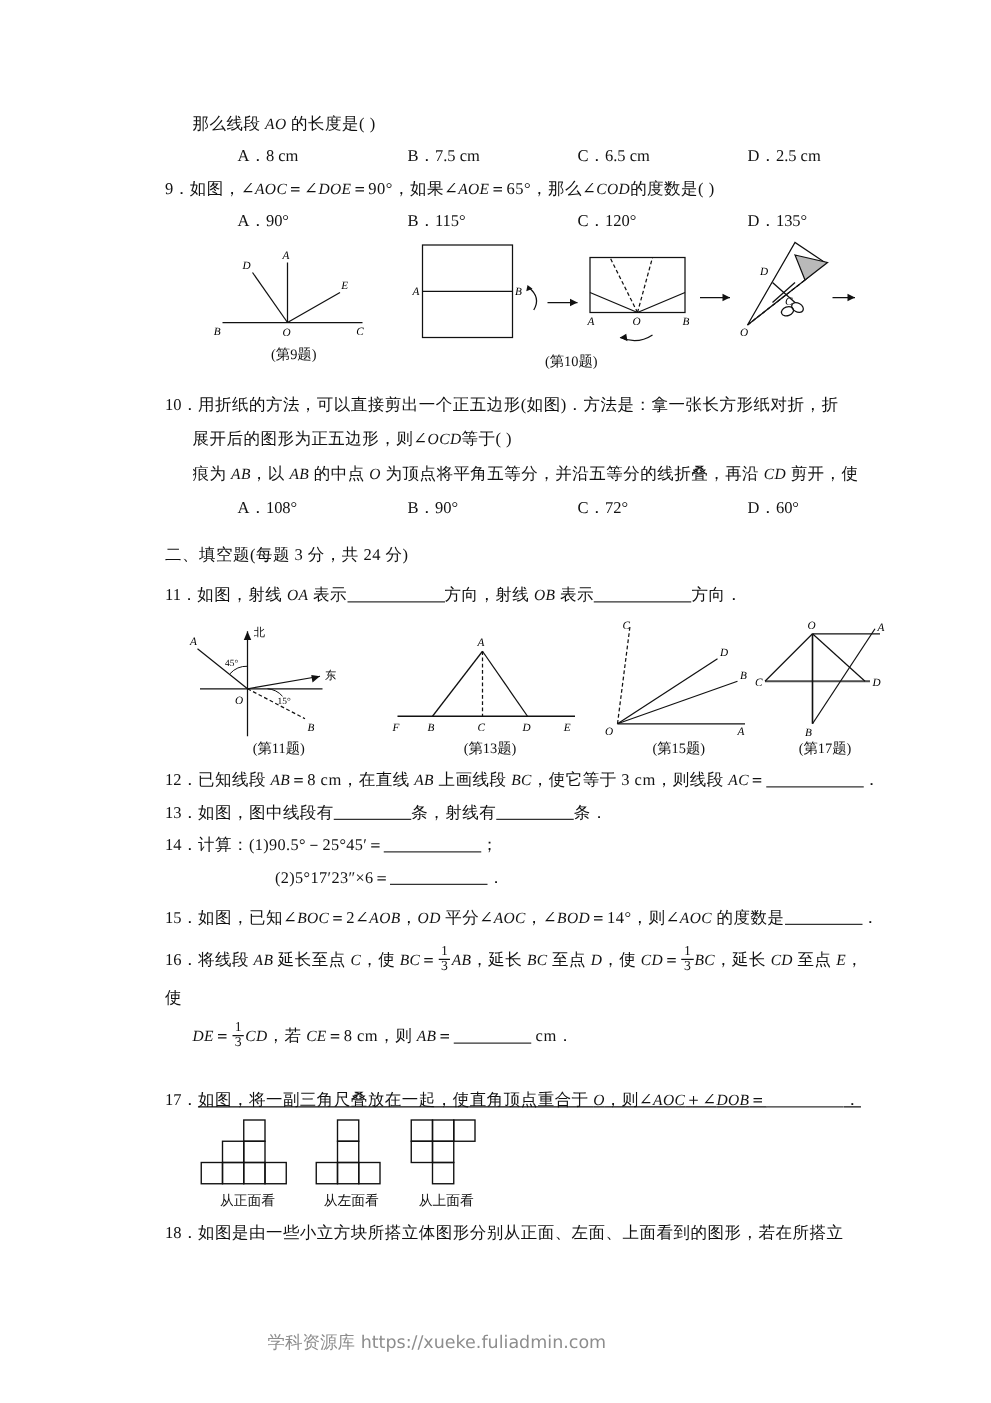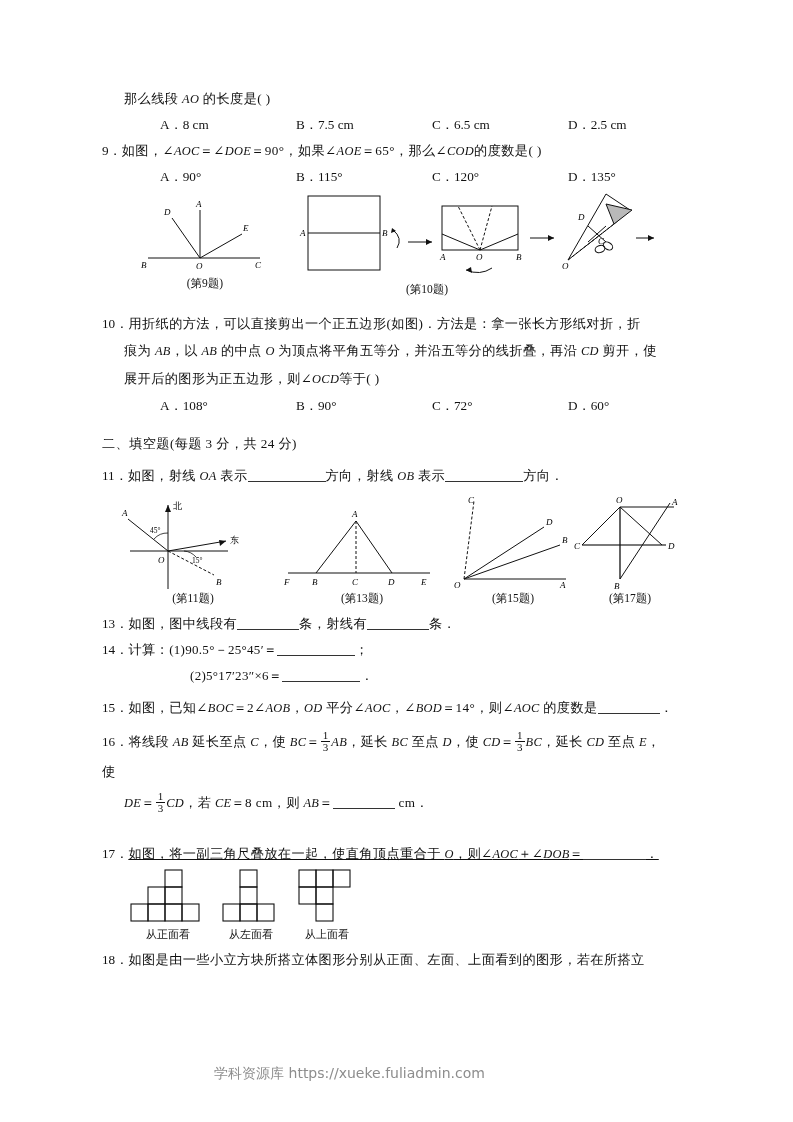--- a/index.html
+++ b/index.html
@@ -16,21 +16,21 @@
     overflow: hidden;
   }
   .page {
     position: absolute;
     left: 0; top: 0;
     width: 793px;
     height: 1122px;
   }
   .content {
     position: absolute;
-    left: 102px;
+    left: 132px;
     top: 86px;
     width: 566px;
   }
 
   
   .line {
     font-size: 13.2px;
     line-height: 26px;
     white-space: nowrap;
   }
@@ -206,22 +206,22 @@
         </svg>
         <div class="cap" style="width:230px; margin-left:20px;">(第10题)</div>
       </div>
 
     </div>
 
     <div class="para">
       <div style="text-indent:0;">
         <span class="q-num">10．</span><span class="cjk">用折纸的方法，可以直接剪出一个正五边形(如图)．方法是：拿一张长方形纸对折，折</span>
       </div>
+      <div class="indent-1"><span class="cjk">展开后的图形为正五边形，则∠</span><span class="it">OCD</span><span class="cjk">等于(      )</span></div>
       <div class="indent-1"><span class="cjk">痕为 </span><span class="it">AB</span><span class="cjk">，以 </span><span class="it">AB</span><span class="cjk"> 的中点 </span><span class="it">O</span><span class="cjk"> 为顶点将平角五等分，并沿五等分的线折叠，再沿 </span><span class="it">CD</span><span class="cjk"> 剪开，使</span></div>
-      <div class="indent-1"><span class="cjk">展开后的图形为正五边形，则∠</span><span class="it">OCD</span><span class="cjk">等于(      )</span></div>
     </div>
     <div class="options">
       <span>A．108°</span>
       <span>B．90°</span>
       <span>C．72°</span>
       <span>D．60°</span>
     </div>
 
     <div class="line" style="margin-top:12px;">
       <span class="cjk">二、填空题(每题 3 分，共 24 分)</span>
@@ -298,20 +298,23 @@
           <text x="98" y="12" font-size="9" font-style="italic" font-family="Liberation Serif, serif">A</text>
           <text x="0" y="56" font-size="9" font-style="italic" font-family="Liberation Serif, serif">C</text>
           <text x="94" y="56" font-size="9" font-style="italic" font-family="Liberation Serif, serif">D</text>
           <text x="40" y="96" font-size="9" font-style="italic" font-family="Liberation Serif, serif">B</text>
         </svg>
         <div class="cap" style="width:112px;">(第17题)</div>
       </div>
 
     </div>
 
+    <div class="line">
+      <span class="q-num">12．</span><span><span class="cjk">已知线段 </span><span class="it">AB</span><span class="cjk">＝8 cm，在直线 </span><span class="it">AB</span><span class="cjk"> 上画线段 </span><span class="it">BC</span><span class="cjk">，使它等于 3 cm，则线段 </span><span class="it">AC</span><span class="cjk">＝</span><span class="blank b-long"></span><span class="cjk">．</span></span>
+    </div>
 
     <div class="line">
       <span class="q-num">13．</span><span><span class="cjk">如图，图中线段有</span><span class="blank b-mid"></span><span class="cjk">条，射线有</span><span class="blank b-mid"></span><span class="cjk">条．</span></span>
     </div>
 
     <div class="line">
       <span class="q-num">14．</span><span class="cjk">计算：</span><span class="mono-num">(1)90.5°－25°45′＝</span><span class="blank b-long"></span><span class="cjk">；</span>
     </div>
     <div class="line" style="padding-left:88px;">
       <span class="mono-num">(2)5°17′23″×6＝</span><span class="blank b-long"></span><span class="cjk">．</span>

